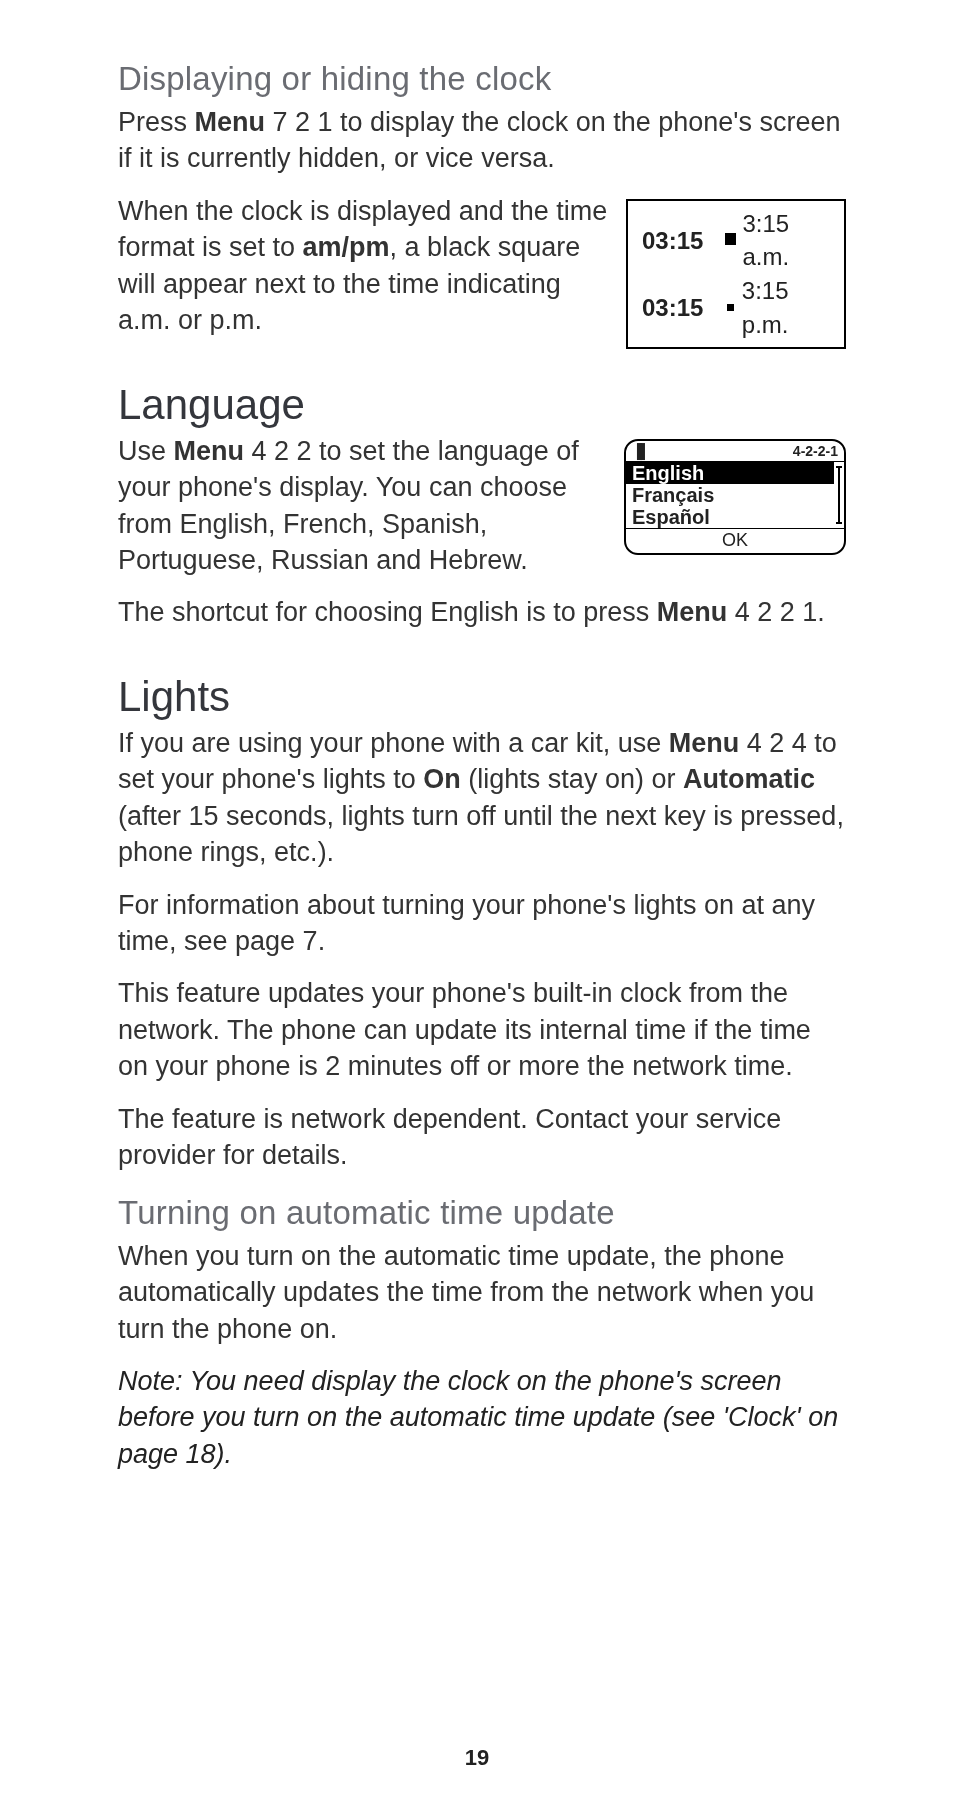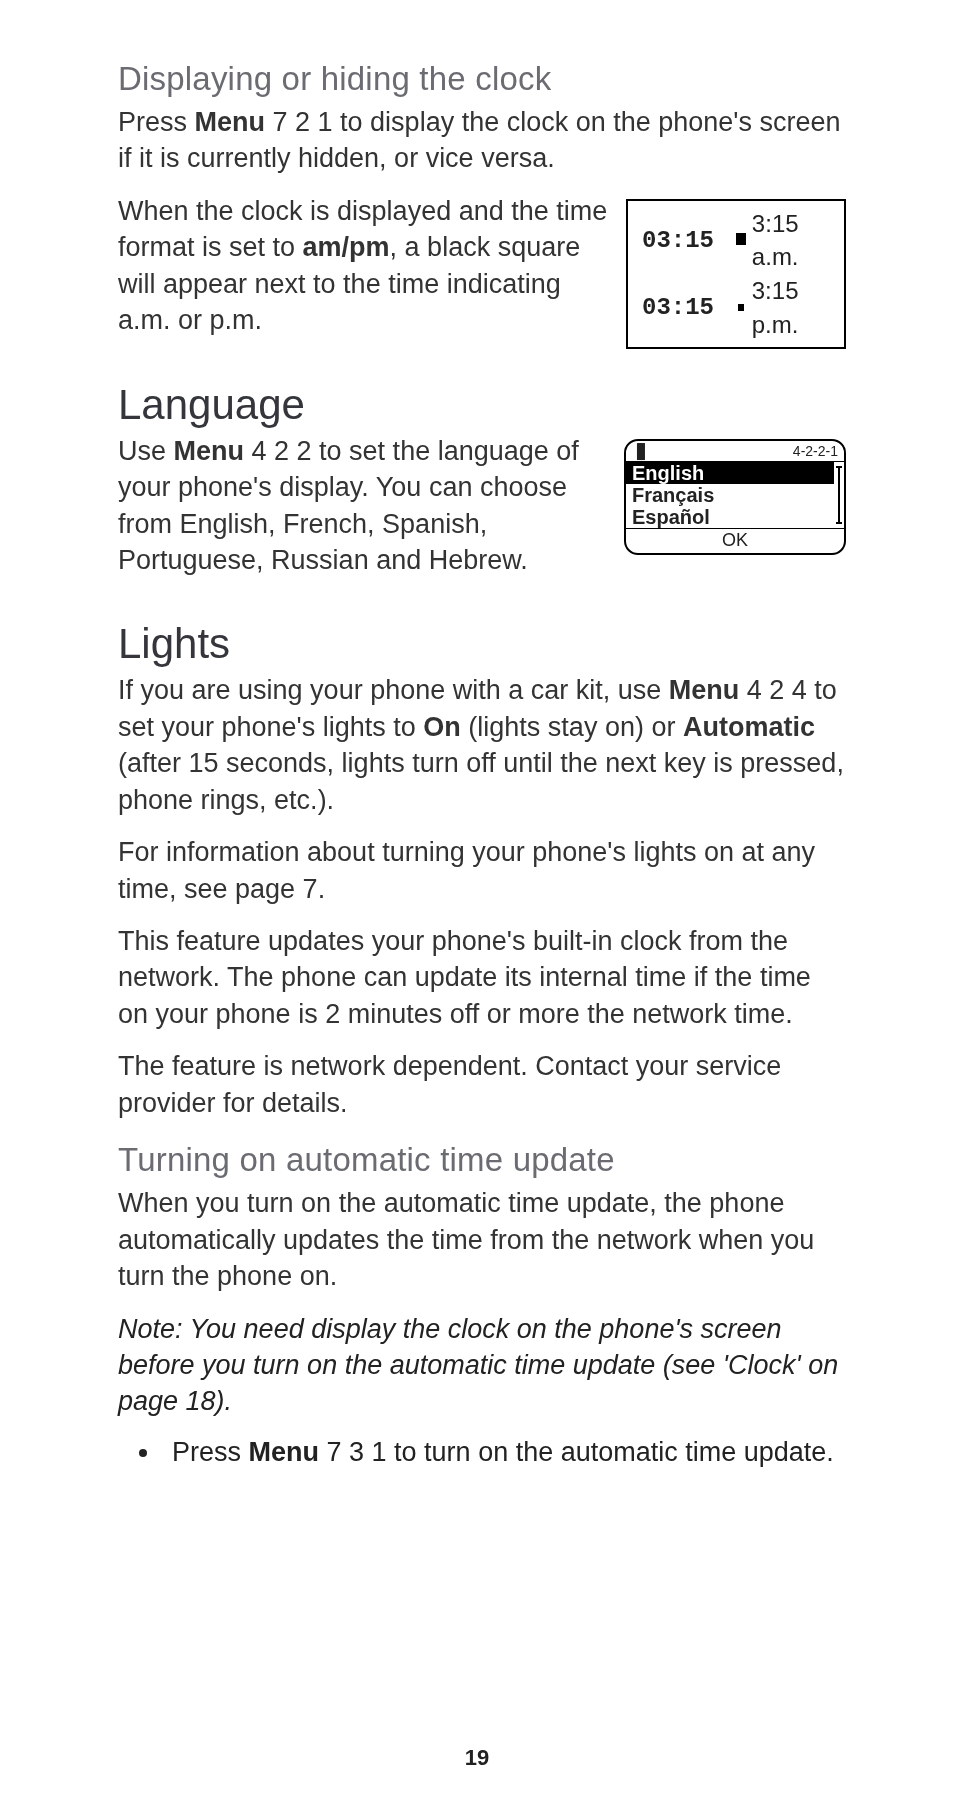--- a/index.html
+++ b/index.html
@@ -54,41 +54,41 @@
   }
   .time-box {
     border: 2px solid #000;
     padding: 6px 10px 6px 14px;
     width: 192px;
     font-family: Arial, sans-serif;
     font-size: 24px;
     line-height: 1.4;
   }
   .time-row { display:flex; align-items:center; }
-  .time-bold { font-weight:700; margin-right:20px;font-family:Liberation Mono, monospace; }
+  .time-bold { font-weight:700; margin-right:20px; }
   .sq-large { display:inline-block; width:12px; height:12px; background:#000; margin:0 6px 2px 2px; }
   .sq-small { display:inline-block; width:7px; height:7px; background:#000; margin:0 8px 0 4px; }
 
   .phone-box {
     width: 218px;
     border: 2px solid #000;
     border-radius: 14px;
     font-family: Arial, sans-serif;
     overflow:hidden;
   }
   .phone-status {
     display:flex;
     justify-content:space-between;
     align-items:center;
     font-size:14px;
     padding: 2px 6px;
     font-weight:700;
   }
   .phone-status .sig { font-size:14px; letter-spacing:-2px; }
-  .phone-num { font-size:14px; font-weight:400; }
+  .phone-num { font-size:14px; font-weight:700; }
   .phone-list { border-top:1px solid #000; border-bottom:1px solid #000; position:relative; padding-right:10px;font-weight:bold; }
   .phone-item { font-size:20px; padding:0 6px; line-height:1.1; }
   .phone-item.selected { background:#000; color:#fff; }
   .phone-ok { text-align:center; font-size:18px; padding:1px 0 2px 0; }
   .scroll-track { position:absolute; right:3px; top:4px; bottom:4px; width:4px; }
   .scroll-end { width:6px; height:2px; background:#000; margin-left:-1px; }
   .scroll-line { position:absolute; left:1px; top:2px; bottom:2px; width:2px; background:#000; }
 
   ul.bul { margin:4px 0 0 0; padding-left: 44px; }
   ul.bul li { font-size:27px; line-height:1.35; font-family:'Trebuchet MS', Arial, sans-serif; padding-left:10px; }
@@ -139,35 +139,33 @@
           <div class="scroll-line"></div>
           <div class="scroll-end" style="position:absolute;bottom:0;"></div>
         </div>
       </div>
       <div class="phone-ok">OK</div>
     </div>
 
     <p class="body">
       <span>Use </span><span class="b">Menu</span><span> 4 2 2 to set the language of your phone's display. You can choose from English, French, Spanish, Portuguese, Russian and Hebrew.</span>
     </p>
+    <p class="body">
+      <span>The shortcut for choosing English is to press </span><span class="b">Menu</span><span> 4 2 2 1.</span>
+    </p>
   </div>
 
   <div class="h1">Lights</div>
   <p class="body">
     <span>If you are using your phone with a car kit, use </span><span class="b">Menu</span><span> 4 2 4 to set your phone's lights to </span><span class="b">On</span><span> (lights stay on) or </span><span class="b">Automatic</span><span> (after 15 seconds, lights turn off until the next key is pressed, phone rings, etc.).</span>
   </p>
   <p class="body">For information about turning your phone's lights on at any time, see page 7.</p>
 
   <p class="body">This feature updates your phone's built-in clock from the network. The phone can update its internal time if the time on your phone is 2 minutes off or more the network time.</p>
   <p class="body">The feature is network dependent. Contact your service provider for details.</p>
 
   <div class="h2-sub" style="margin-top:20px;">Turning on automatic time update</div>
   <p class="body">When you turn on the automatic time update, the phone automatically updates the time from the network when you turn the phone on.</p>
   <p class="note">Note: You need display the clock on the phone's screen before you turn on the automatic time update  (see 'Clock' on page 18).</p>
 
-  <ul class="bul">
-    <li>
-      <span>Press </span><span class="b">Menu</span><span> 7 3 1 to turn on the automatic time update.</span>
-    </li>
-  </ul>
 
   <div class="pagefoot">19</div>
 </div>
 
 </body></html>

